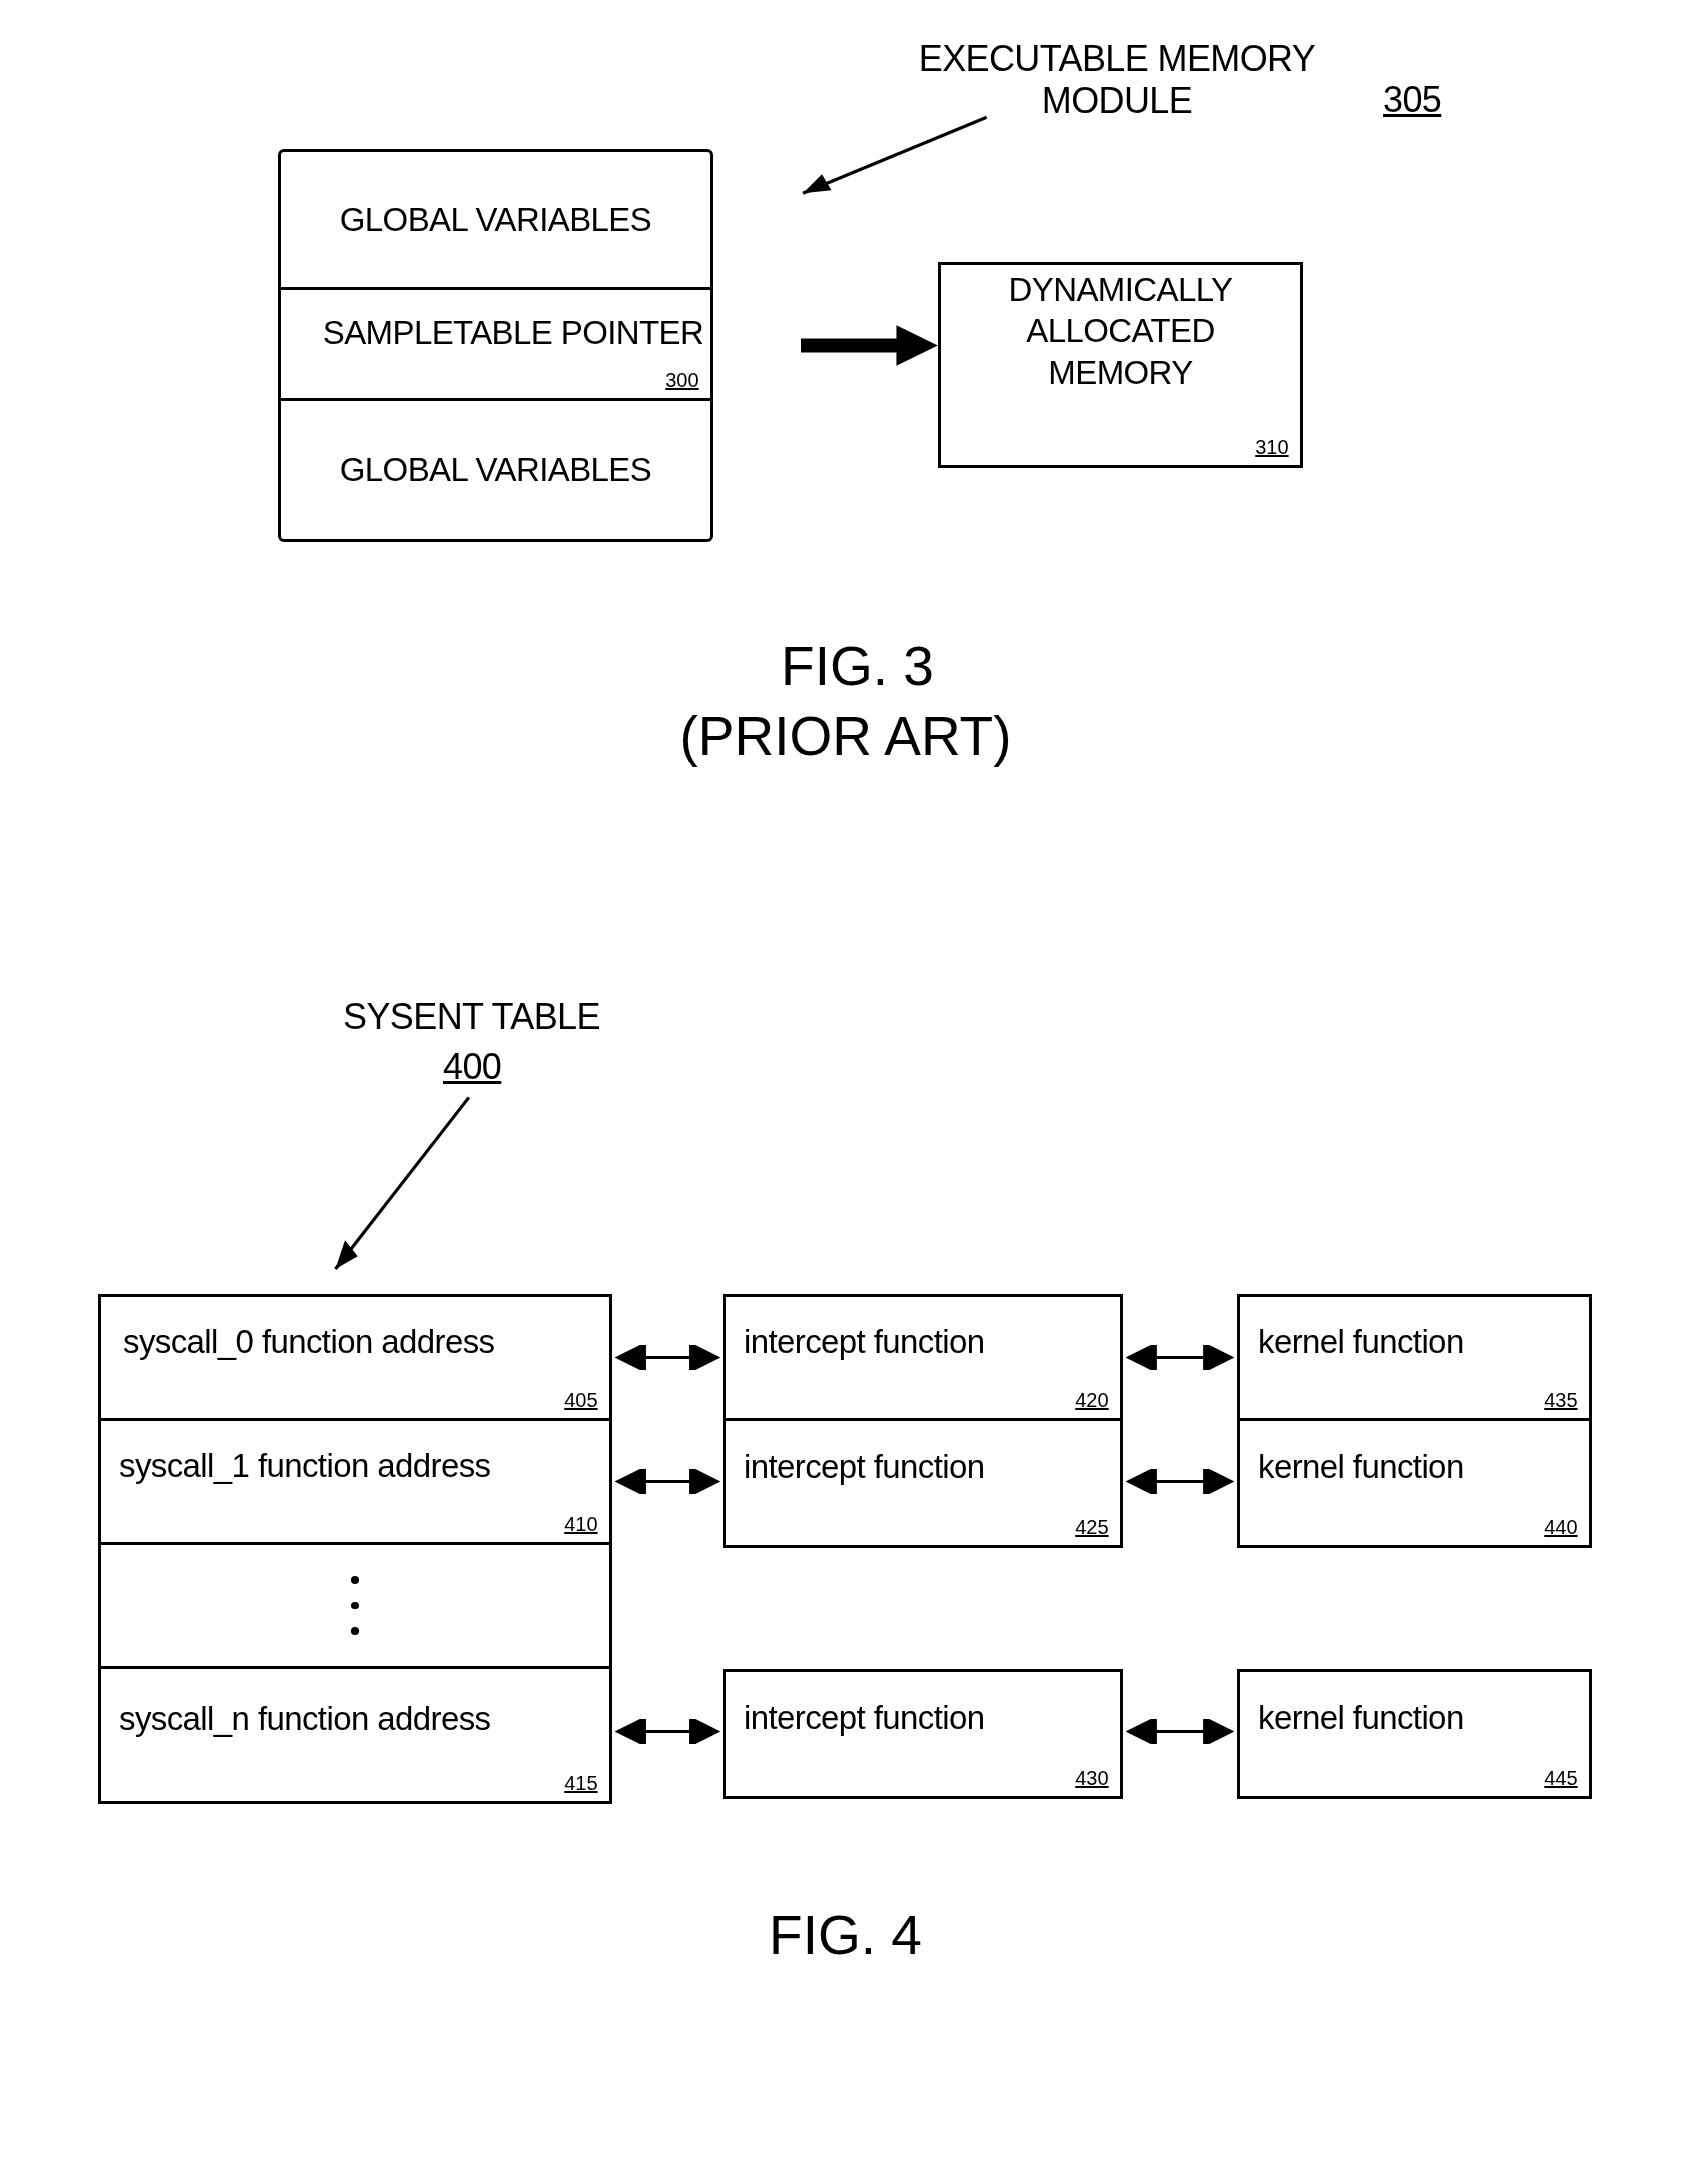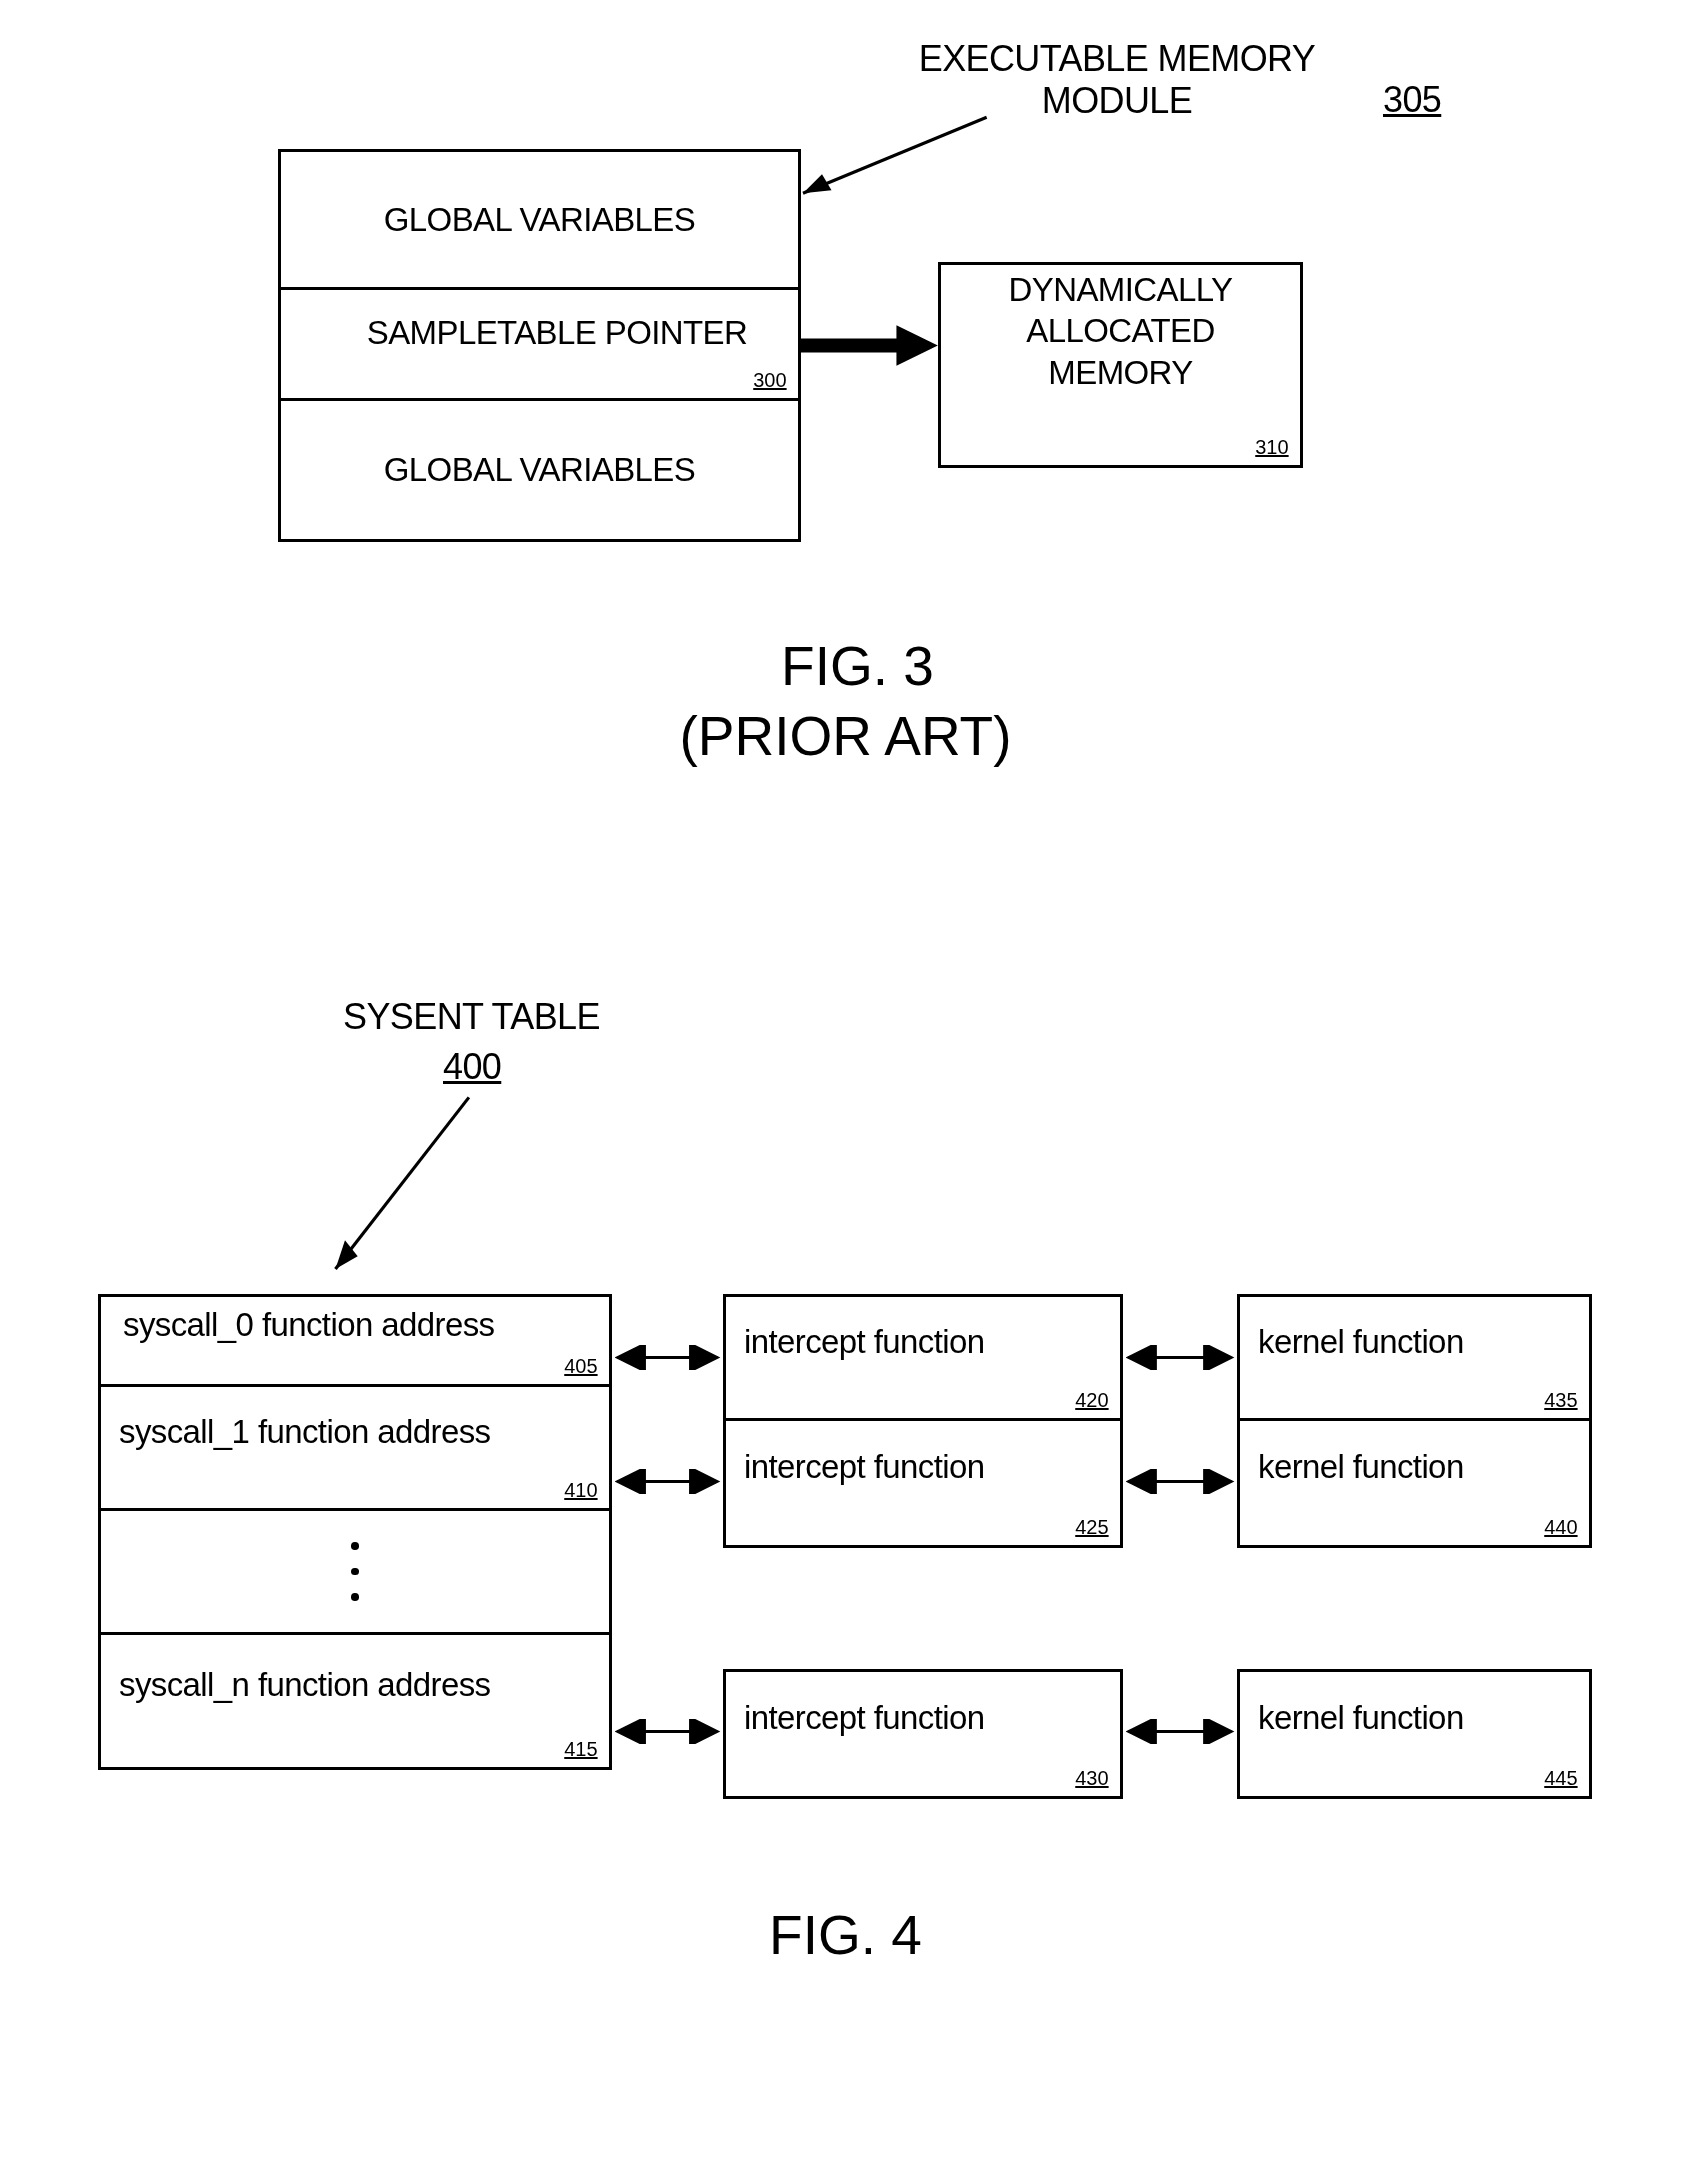--- a/index.html
+++ b/index.html
@@ -52,21 +52,21 @@
 
 <div class="label" style="left:857px; top:38px; width:520px; white-space:pre-line;">EXECUTABLE MEMORY
 MODULE</div>
 <div class="label" style="left:1383px; top:79px; text-decoration:underline;">305</div>
 
 <svg style="position:absolute; left:784px; top:111px; width:209px; height:95px;" viewBox="0 0 330 150" width="209" height="95">
   <line x1="320" y1="10" x2="30" y2="130" stroke="#000" stroke-width="5"></line>
   <polygon points="30,130 60,100 75,125" fill="#000"></polygon>
 </svg>
 
-<div class="box" style="left:278px; top:149px; width:523px;">
+<div class="box" style="left:278px; top:149px; width:435px;border-radius:6px;">
   <div class="cell" style="height:138px;">
     <span>GLOBAL VARIABLES</span>
   </div>
   <div class="cell" style="height:111px;padding-left:35px;">
     <span style="position:relative; top:-11.4px;">SAMPLETABLE POINTER</span>
     <span class="refnum">300</span>
   </div>
   <div class="cell" style="height:138px;">
     <span>GLOBAL VARIABLES</span>
   </div>
@@ -89,21 +89,21 @@
 
 <div class="label" style="left:343px; top:996px;">SYSENT TABLE</div>
 <div class="label" style="left:443px; top:1046px; text-decoration:underline;">400</div>
 
 <svg style="position:absolute; left:310px; top:1091px; width:178px; height:197px;" viewBox="0 0 280 310" width="178" height="197">
   <line x1="250" y1="10" x2="40" y2="280" stroke="#000" stroke-width="5"></line>
   <polygon points="40,280 75,260 55,235" fill="#000"></polygon>
 </svg>
 
 <div class="box" style="left:98px; top:1294px; width:514px;">
-  <div class="cell left-txt" style="height:90px;padding-left:22px;">
+  <div class="cell left-txt" style="height:124px;padding-left:22px;">
     <span style="position:relative; top:-16px;">syscall_0 function address</span>
     <span class="refnum">405</span>
   </div>
   <div class="cell left-txt" style="height:124px;">
     <span style="position:relative; top:-16px;">syscall_1 function address</span>
     <span class="refnum">410</span>
   </div>
   <div class="cell" style="height:124px; flex-direction:column; gap:18px; justify-content:center;">
     <div style="width:7.6px;height:7.6px;background:#000;border-radius:50%;"></div>
     <div style="width:7.6px;height:7.6px;background:#000;border-radius:50%;"></div>

